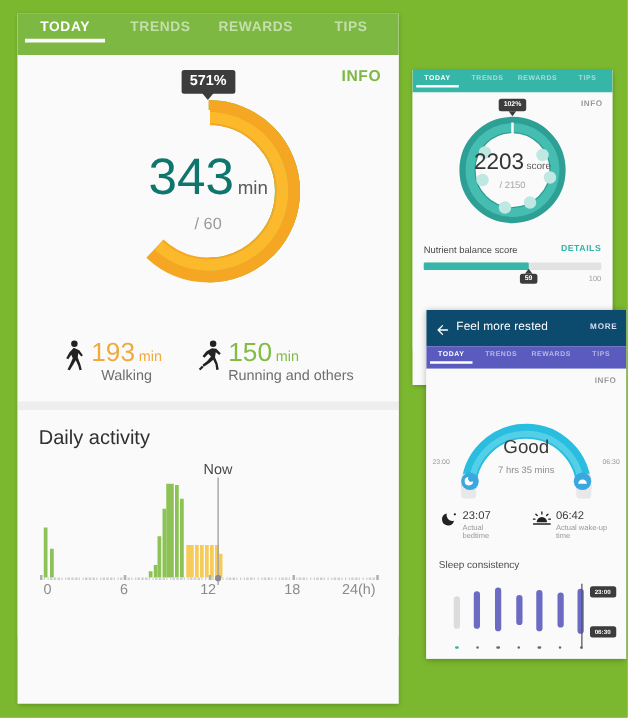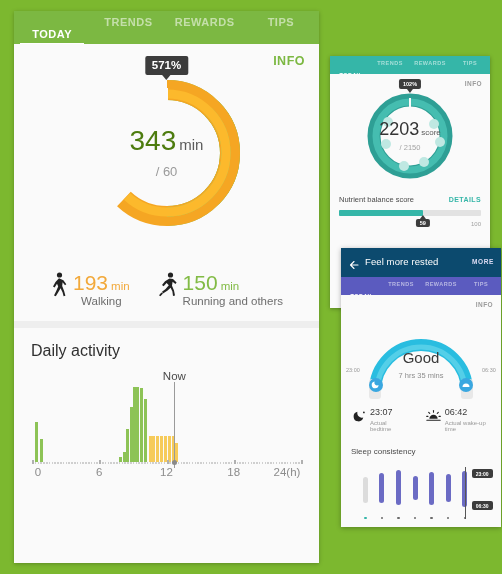--- a/index.html
+++ b/index.html
@@ -35,21 +35,21 @@
   }
   .tabs {
     height: 33px; position: relative;
     display: flex; align-items: flex-start;
   }
   .tab {
     flex: 1; text-align: center; font-size: 11px; font-weight: bold;
     letter-spacing: .5px; color: rgba(255,255,255,.55); padding-top: 5px;
     position: relative;
   }
-  .tab.active { color: #ffffff; margin-top: 12px; }
+  .tab.active { color: #ffffff; }
   .tab.active::after {
     content: ""; position: absolute; left: 8%; right: 8%; bottom: -6px;
     height: 3px; background: #ffffff;
   }
 
   
   .donut-sec { position: relative; height: 277px; background: #fafafa; }
   .info-link {
     position: absolute; right: 14px; top: 10px;
     font-size: 12.5px; font-weight: bold; letter-spacing: .5px; color: #7cb842;
@@ -62,21 +62,21 @@
   .bubble::after {
     content: ""; position: absolute; left: 50%; transform: translateX(-50%);
     bottom: -5px; border-left: 5px solid transparent; border-right: 5px solid transparent;
     border-top: 6px solid #3c3c3c;
   }
   .donut-wrap { position: absolute; left: 50%; transform: translateX(-50%); top: 34px; }
   .donut-center {
     position: absolute; left: 0; top: 0; width: 150px; height: 150px;
     display: flex; flex-direction: column; align-items: center; justify-content: center;
   }
-  .big-num { font-size: 28px; color: #4d7c0f; font-weight: 300; line-height: 1; }
+  .big-num { font-size: 41px; color: #0f766e; font-weight: 300; line-height: 1; }
   .big-unit { font-size: 15px; color: #5b5b5b; margin-left: 3px; }
   .goal { font-size: 13px; color: #9a9a9a; margin-top: 9px; }
 
   
   .legend {
     position: absolute; left: 0; right: 0; bottom: 14px;
     display: flex; justify-content: center; gap: 28px; text-align: center;
   }
   .leg-item { display: flex; align-items: flex-start; gap: 5px; }
   .leg-txt  { display: flex; flex-direction: column; }

